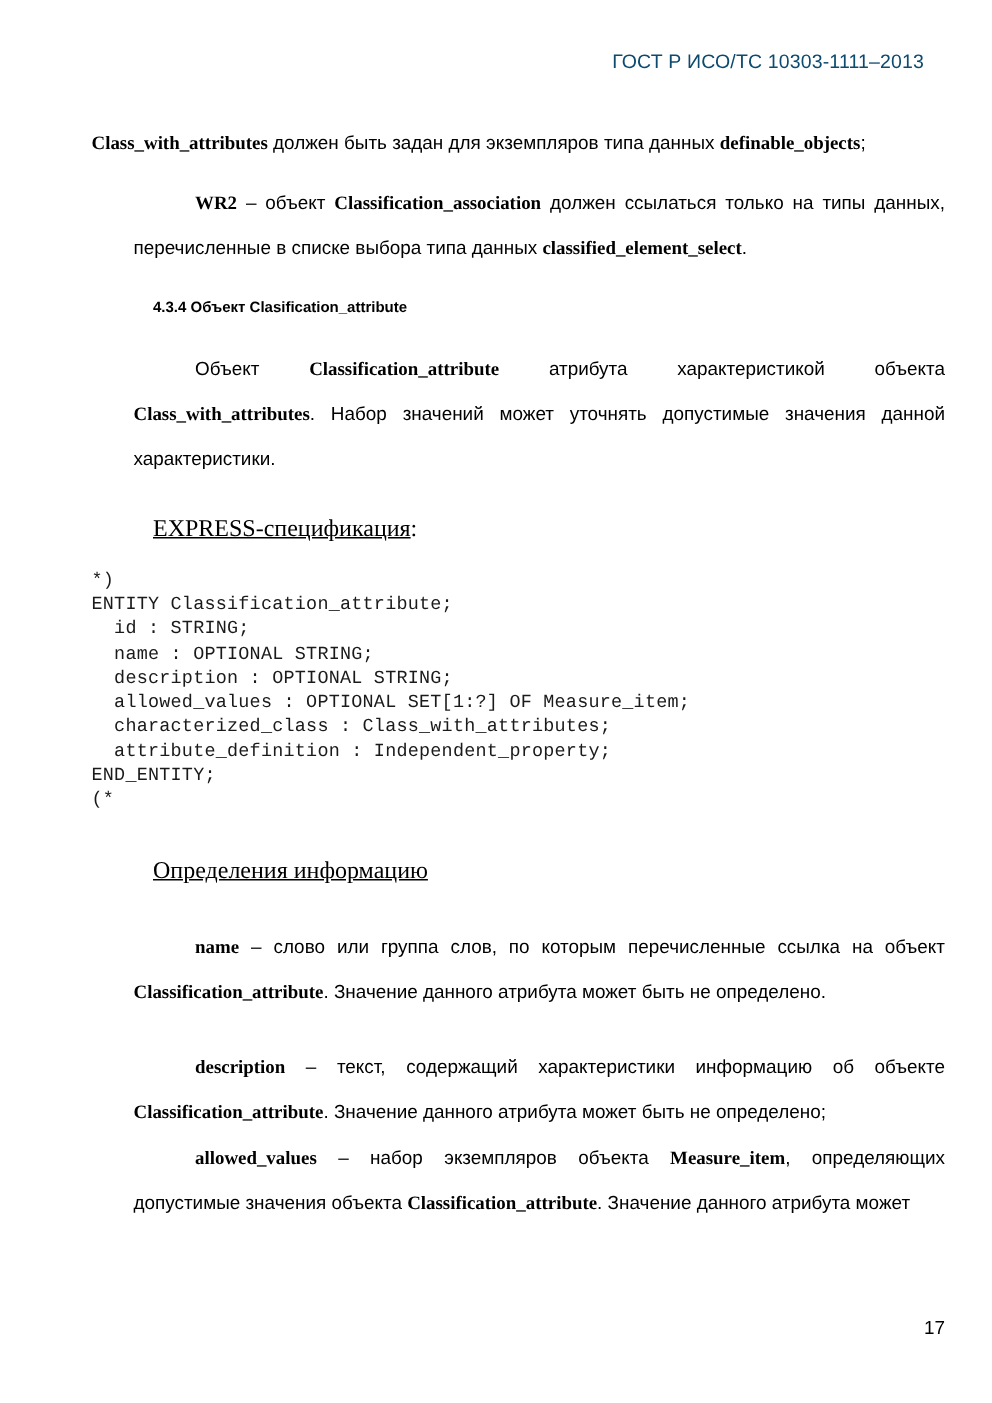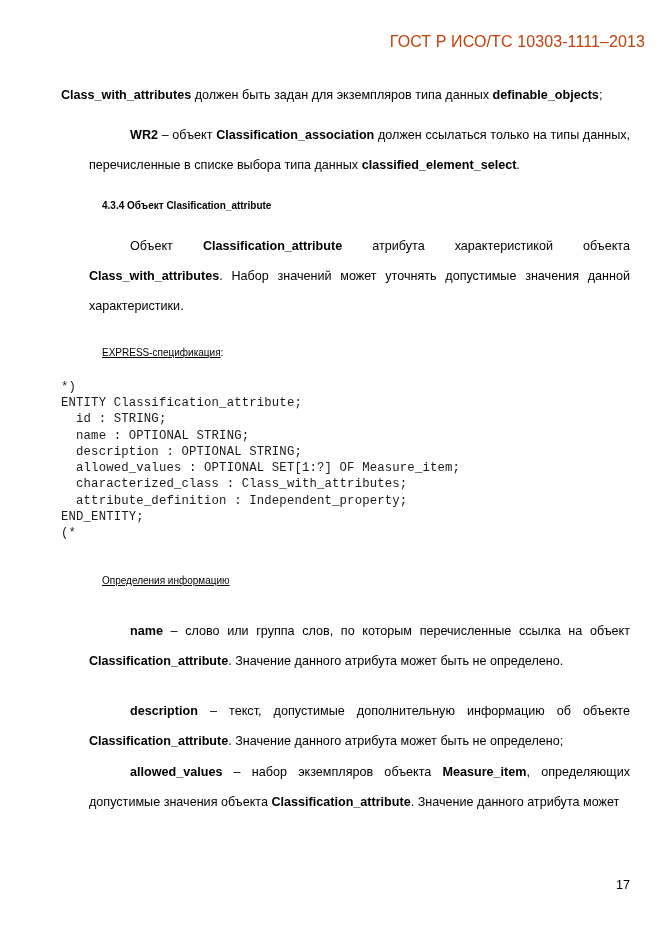--- a/index.html
+++ b/index.html
@@ -14,54 +14,55 @@
   .page {
     position: relative;
     width: 661px;
     height: 935px;
     background: #ffffff;
     overflow: hidden;
   }
   .header {
     position: absolute;
     top: 33px;
-    right: 16px;
-    font-size: 16px;
+    right: 45px;
+    font-size: 13px;
     letter-spacing: 0.1px;
     white-space: nowrap;
-    color: #c2410c;
+    color: #0c4a6e;
   }
   .content {
     position: absolute;
     left: 61px;
     top: 80px;
     width: 569px;
   }
   p.body {
     margin: 0 0 0 0;
     font-size: 12.6px;
     line-height: 30.2px;
     text-align: justify;
     text-justify: inter-word;
     color: #000;
   }
   p.body.indent { text-indent: 41px; margin-left: 28px; }
-  b, .b { font-weight: bold; }
+  b, .b { font-weight: bold; font-family: Liberation Serif, serif; }
   .heading {
     margin: 0;
     font-size: 10px;
     line-height: 30.2px;
     font-weight: bold;
     text-indent: 41px;
   }
   .underline-label {
     margin: 0;
-    font-size: 10px;
+    font-size: 16px;
     line-height: 30.2px;
     text-indent: 41px;
+    font-family: Liberation Serif, serif;
   }
   .underline-label span.u {
     text-decoration: underline;
   }
   pre.express {
     margin: 0;
     font-family: "Liberation Mono", "DejaVu Sans Mono", monospace;
     font-size: 12.3px;
     line-height: 16.3px;
     color: #1a1a1a;
@@ -136,21 +137,21 @@
 
     <div class="spacer-sm"></div>
 
     <p class="body indent"><b>name</b><span> – слово или группа слов, по которым перечисленные ссылка на объект </span><b>Classification_attribute</b><span>. Значение данного атрибута может быть не определено.</span></p>
 
     <div class="spacer-sm"></div>
 
 
     <div class="spacer-sm"></div>
 
-    <p class="body indent"><b>description</b><span> – текст, допустимые дополнительную информацию об объекте </span><b>Classification_attribute</b><span>. Значение данного атрибута может быть не определено;</span></p>
+    <p class="body indent"><b>description</b><span> – текст, содержащий характеристики информацию об объекте </span><b>Classification_attribute</b><span>. Значение данного атрибута может быть не определено;</span></p>
 
     <p class="body indent"><b>allowed_values</b><span> – набор экземпляров объекта </span><b>Measure_item</b><span>, определяющих допустимые значения объекта </span><b>Classification_attribute</b><span>. Значение данного атрибута может</span></p>
 
   </div>
 
   <div class="pageno">17</div>
 
 </div>
 
 </body></html>

